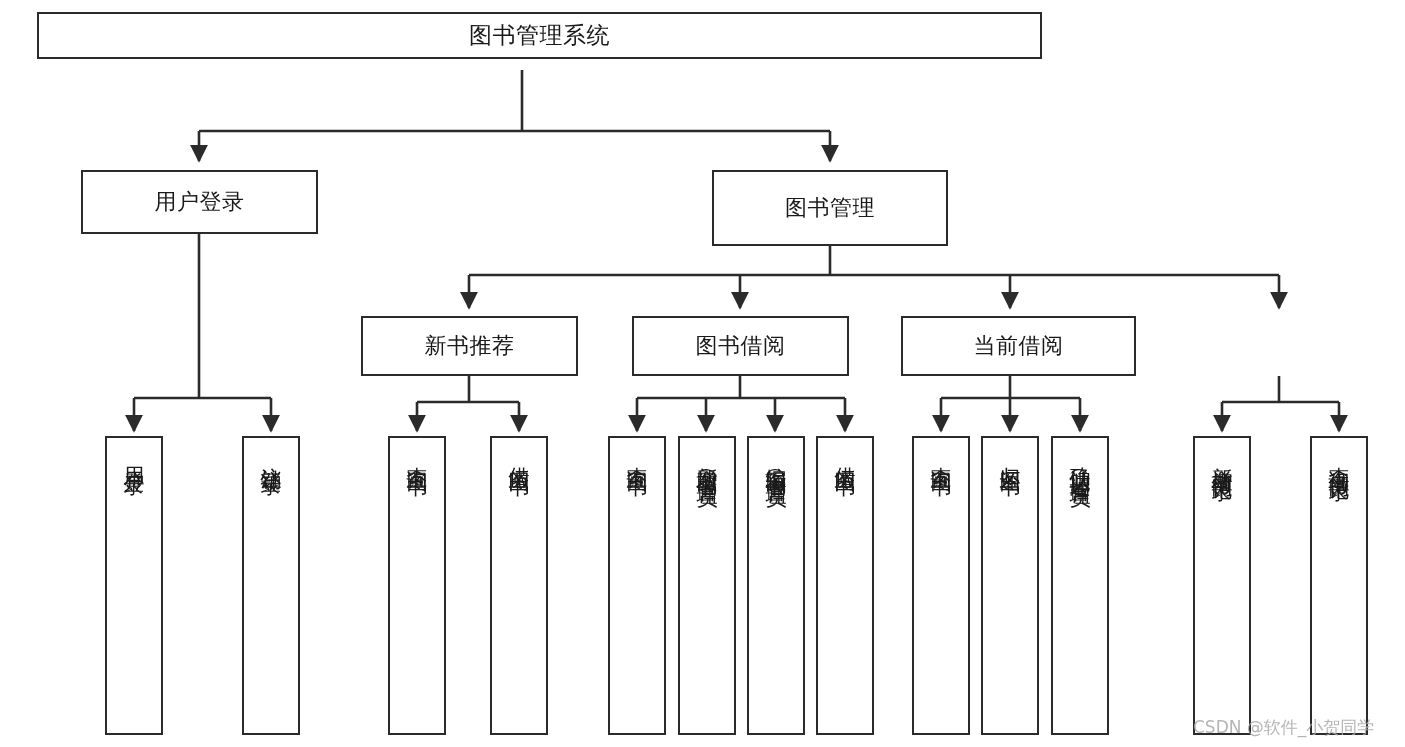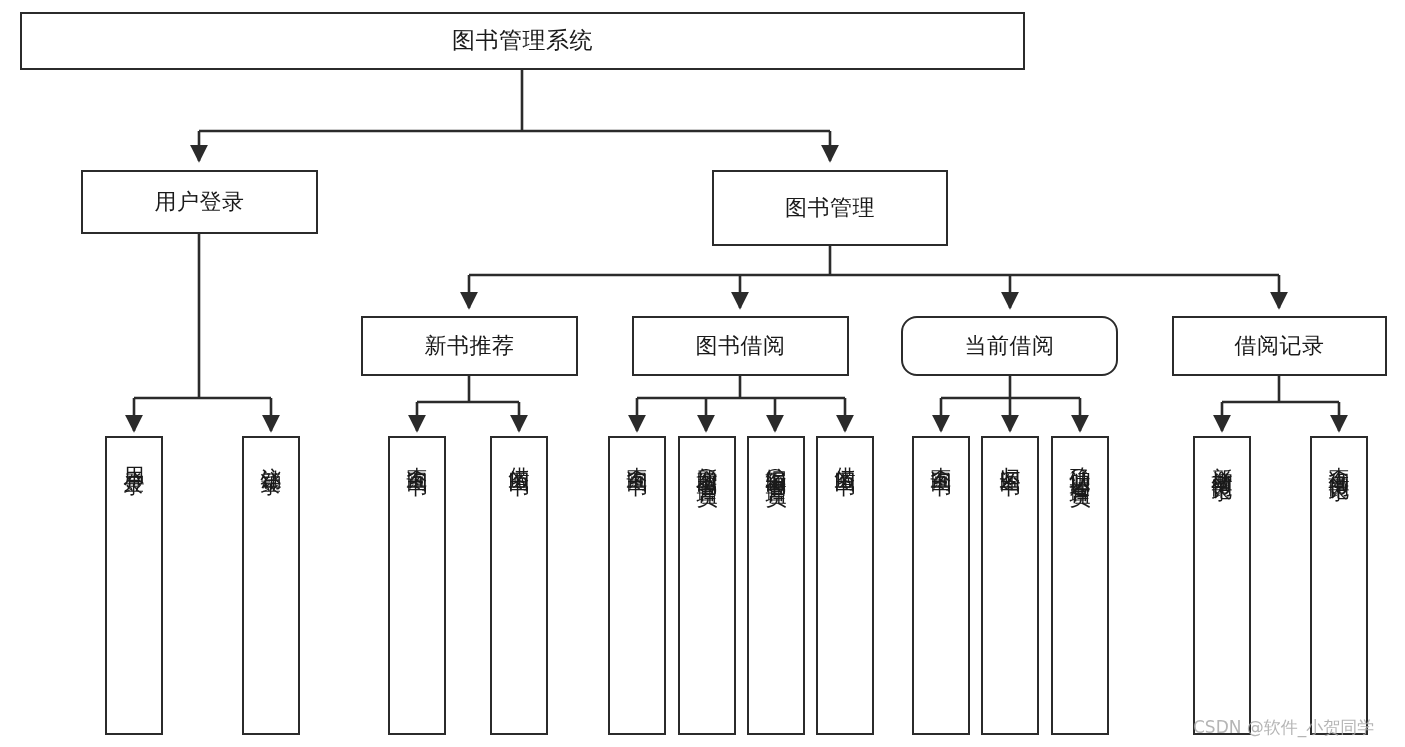--- a/index.html
+++ b/index.html
@@ -122,47 +122,44 @@
       <path d="M 1010 398 L 1010 431" marker-end="url(#arrow)"></path>
       <path d="M 1080 398 L 1080 431" marker-end="url(#arrow)"></path>
 
       <path d="M 1279 376 L 1279 402"></path>
       <path d="M 1222 402 L 1339 402"></path>
       <path d="M 1222 402 L 1222 431" marker-end="url(#arrow)"></path>
       <path d="M 1339 402 L 1339 431" marker-end="url(#arrow)"></path>
     </g>
   </svg>
 
-  <div class="node horiz root" style="left:20px; top:12px; width:1005px; height:58px;">
+  <div class="node horiz root" style="left:37px; top:12px; width:1005px; height:47px;">
     <span class="node-label">图书管理系统</span>
   </div>
 
   <div class="node horiz" style="left:81px; top:170px; width:237px; height:64px;">
     <span class="node-label">用户登录</span>
   </div>
 
   <div class="node horiz" style="left:712px; top:170px; width:236px; height:76px;">
     <span class="node-label">图书管理</span>
   </div>
 
   <div class="node horiz" style="left:361px; top:316px; width:217px; height:60px;">
     <span class="node-label">新书推荐</span>
   </div>
 
   <div class="node horiz" style="left:632px; top:316px; width:217px; height:60px;">
     <span class="node-label">图书借阅</span>
   </div>
 
-  <div class="node horiz" style="left:901px; top:316px; width:217px; height:60px;border-radius:16px;">
+  <div class="node horiz" style="left:901px; top:316px; width:235px; height:60px;">
     <span class="node-label">当前借阅</span>
   </div>
 
-  <div class="node horiz" style="left:1172px; top:316px; width:215px; height:60px;">
-    <span class="node-label">借阅记录</span>
-  </div>
 
   <div class="node vert" style="left:105px; top:436px; width:58px; height:299px;">
     <span class="node-label">用户登录</span>
   </div>
 
   <div class="node vert" style="left:242px; top:436px; width:58px; height:299px;">
     <span class="node-label">注销登录</span>
   </div>
 
   <div class="node vert" style="left:388px; top:436px; width:58px; height:299px;">

